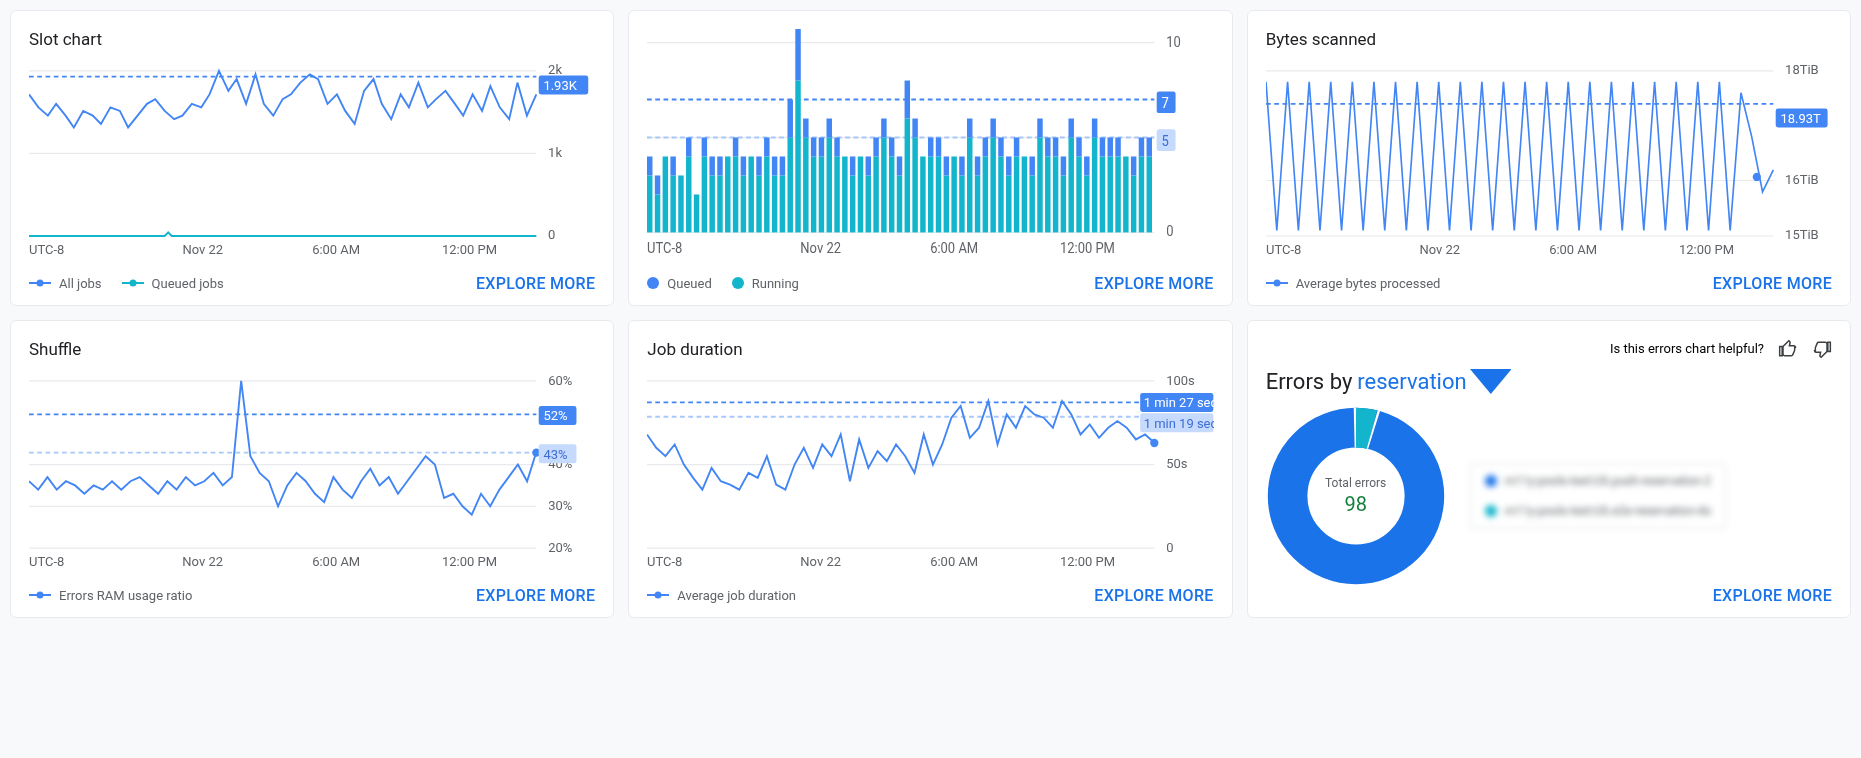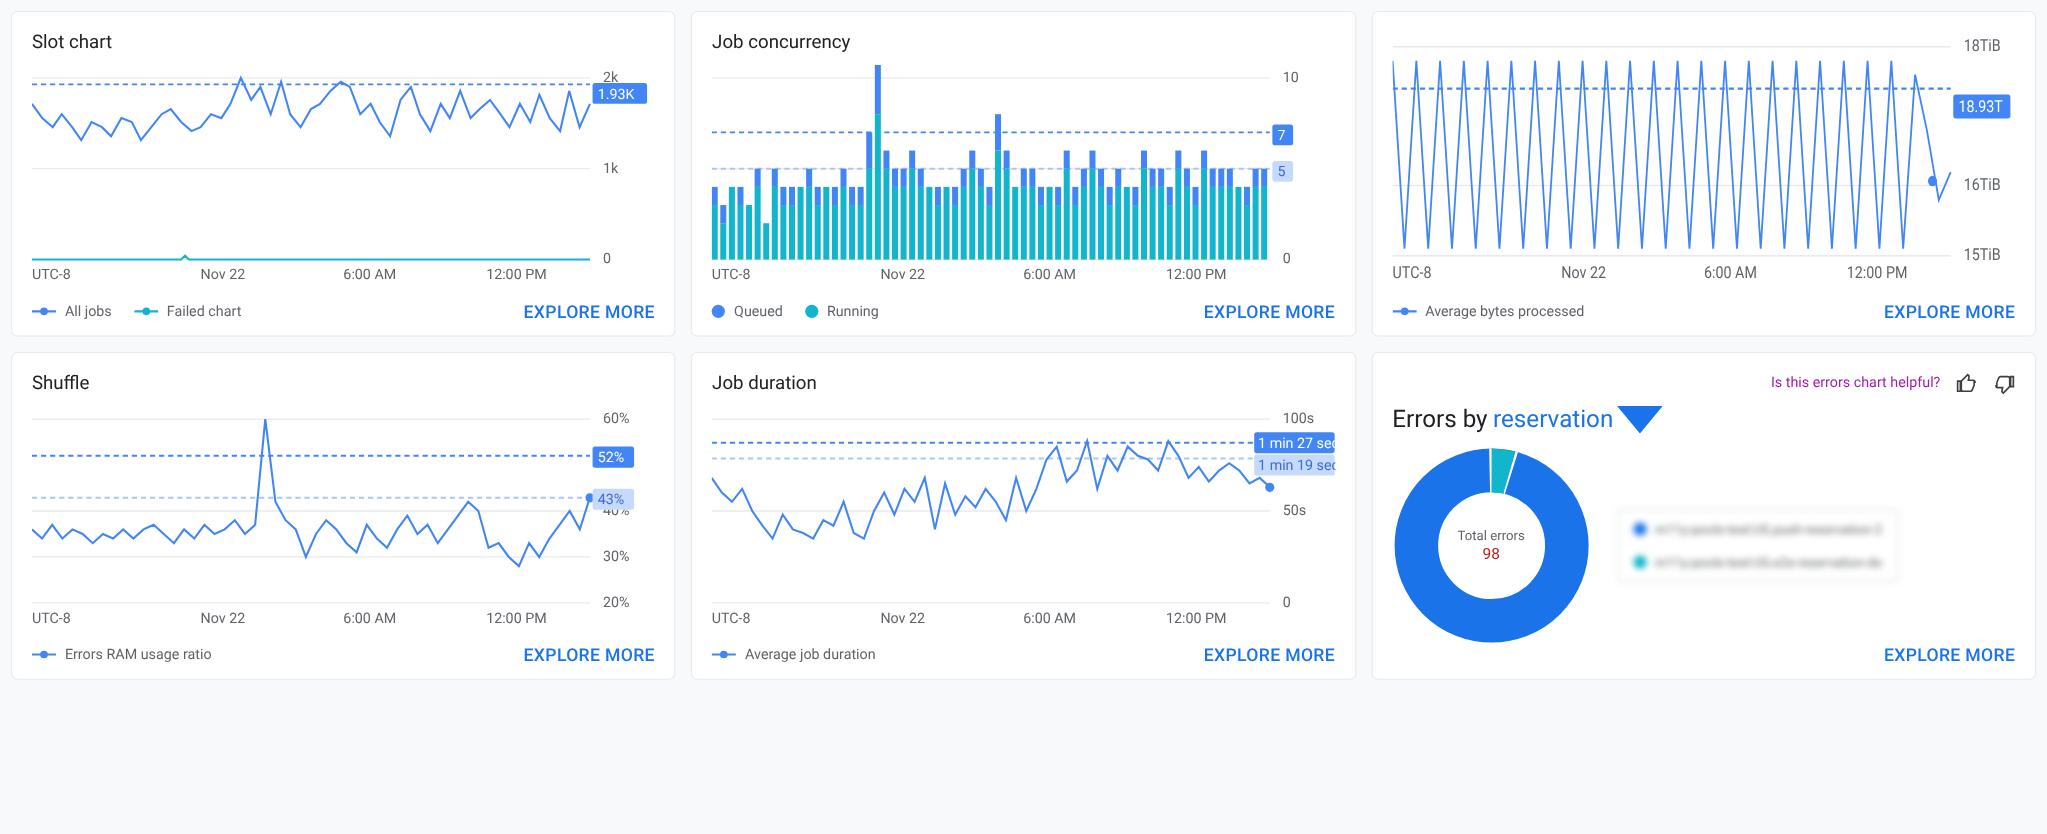--- a/index.html
+++ b/index.html
@@ -13,28 +13,28 @@
 .legend { display: flex; gap: 20px; align-items: flex-start; font-size: 13px; color: #5f6368; }
 .legend-item { display: flex; align-items: center; gap: 8px; }
 .lg-line-dot { display: inline-flex; align-items: center; }
 .explore { color: #1a73e8; font-size: 16px; font-weight: 500; letter-spacing: .3px; cursor: pointer; user-select: none; }
 .y-tick { font-size: 11px; fill: #5f6368; }
 .x-tick { font-size: 11px; fill: #5f6368; }
 .badge { fill: #4285f4; }
 .badge-text { fill: #fff; font-size: 11px; }
 .badge-light { fill: #c5dafc; }
 .badge-light-text { fill: #3c6cd6; font-size: 11px; }
-.helpful-row { display: flex; justify-content: flex-end; align-items: center; gap: 14px; font-size: 13px; color: #a21caf; margin-bottom: 10px; }
+.helpful-row { display: flex; justify-content: flex-end; align-items: center; gap: 14px; font-size: 13px; color: #000000; margin-bottom: 10px; }
 .thumb { width: 20px; height: 20px; cursor: pointer; fill: #3c4043; }
 .errors-title { font-size: 22px; color: #202124; display: flex; gap: 5px; }
 .errors-title .dropdown { color: #1a73e8; display: inline-flex; align-items: center; gap: 3px; cursor: pointer; }
 .donut-area { display: flex; align-items: center; gap: 24px; margin-top: 12px; }
 .donut-center { text-align: center; }
 .donut-center .lbl { font-size: 12px; color: #5f6368; }
-.donut-center .val { font-size: 14px; color: #b91c1c; margin-top: 2px; }
+.donut-center .val { font-size: 20px; color: #15803d; margin-top: 2px; }
 .donut-legend { display: flex; flex-direction: column; gap: 16px; border: 1px solid #dadce0; border-radius: 3px; padding: 10px 14px; filter: blur(3px); font-size: 12px; color: #5f6368; }
 .donut-legend-item { display: flex; align-items: center; gap: 8px; }
 .dot { width: 12px; height: 12px; border-radius: 50%; display: inline-block; }
 </style>
 </head>
 <body>
 
 <div class="grid">
 
   <div class="card">
@@ -74,29 +74,28 @@
             </span>
           <span>All jobs</span>
         </div>
         <div class="legend-item">
           <span class="lg-line-dot">
               <svg width="22" height="10">
                 <line x1="0" y1="5" x2="22" y2="5" stroke="#12b5cb" stroke-width="2"></line>
                 <circle cx="11" cy="5" r="3.5" fill="#12b5cb"></circle>
               </svg>
             </span>
-          <span>Failed chart</span>
-        </div>
-      </div>
-      <div class="explore">EXPLORE MORE</div>
-    </div>
-  </div>
-
-  <div class="card">
-    <div class="card-title">Job concurrency</div>
+          <span>Queued jobs</span>
+        </div>
+      </div>
+      <div class="explore">EXPLORE MORE</div>
+    </div>
+  </div>
+
+  <div class="card">
     <div class="chart-area">
       <svg viewBox="0 0 480 170" preserveAspectRatio="none">
         <line x1="0" y1="10" x2="430" y2="10" stroke="#e8eaed"></line>
         <line x1="0" y1="80" x2="430" y2="80" stroke="#e8eaed"></line>
         <line x1="0" y1="150" x2="430" y2="150" stroke="#e8eaed"></line>
         <text class="y-tick" x="440" y="13">10</text>
         <text class="y-tick" x="440" y="153">0</text>
 
         <line x1="0" y1="52" x2="430" y2="52" stroke="#4285f4" stroke-width="1.5" stroke-dasharray="4 3"></line>
         <line x1="0" y1="80" x2="430" y2="80" stroke="#a8c7fa" stroke-width="1.5" stroke-dasharray="4 3"></line>
@@ -243,20 +242,21 @@
         <div class="legend-item">
           <span class="dot" style="background:#12b5cb"></span>
           <span>Running</span>
         </div>
       </div>
       <div class="explore">EXPLORE MORE</div>
     </div>
   </div>
 
   <div class="card">
+    <div class="card-title">Bytes scanned</div>
     <div class="chart-area">
       <svg viewBox="0 0 480 170" preserveAspectRatio="none">
         <line x1="0" y1="10" x2="430" y2="10" stroke="#e8eaed"></line>
         <line x1="0" y1="103" x2="430" y2="103" stroke="#e8eaed"></line>
         <line x1="0" y1="150" x2="430" y2="150" stroke="#e8eaed"></line>
         <text class="y-tick" x="440" y="13">18TiB</text>
         <text class="y-tick" x="440" y="106">16TiB</text>
         <text class="y-tick" x="440" y="153">15TiB</text>
         <line x1="0" y1="38" x2="430" y2="38" stroke="#4285f4" stroke-width="1.5" stroke-dasharray="4 3"></line>
         <polyline id="bytes-line" fill="none" stroke="#4285f4" stroke-width="1.4" points="0,19.333333333333314 9.148936170212766,145.33333333333334 18.29787234042553,19.333333333333314 27.446808510638295,145.33333333333334 36.59574468085106,19.333333333333314 45.74468085106383,145.33333333333334 54.89361702127659,19.333333333333314 64.04255319148936,145.33333333333334 73.19148936170212,19.333333333333314 82.34042553191489,145.33333333333334 91.48936170212767,19.333333333333314 100.63829787234043,145.33333333333334 109.78723404255318,19.333333333333314 118.93617021276596,145.33333333333334 128.08510638297872,19.333333333333314 137.2340425531915,145.33333333333334 146.38297872340425,19.333333333333314 155.53191489361703,145.33333333333334 164.68085106382978,19.333333333333314 173.82978723404256,145.33333333333334 182.97872340425533,19.333333333333314 192.12765957446808,145.33333333333334 201.27659574468086,19.333333333333314 210.4255319148936,145.33333333333334 219.57446808510636,19.333333333333314 228.72340425531914,145.33333333333334 237.87234042553192,19.333333333333314 247.0212765957447,145.33333333333334 256.17021276595744,19.333333333333314 265.3191489361702,145.33333333333334 274.468085106383,19.333333333333314 283.6170212765957,145.33333333333334 292.7659574468085,19.333333333333314 301.9148936170213,145.33333333333334 311.06382978723406,19.333333333333314 320.2127659574468,145.33333333333334 329.36170212765956,19.333333333333314 338.51063829787233,145.33333333333334 347.6595744680851,19.333333333333314 356.8085106382979,145.33333333333334 365.95744680851067,19.333333333333314 375.10638297872345,145.33333333333334 384.25531914893617,19.333333333333314 393.40425531914894,145.33333333333334 402.5531914893617,28.6666666666666 411.7021276595745,65.99999999999997 420.8510638297872,112.66666666666663 430,94.00000000000003"></polyline>

